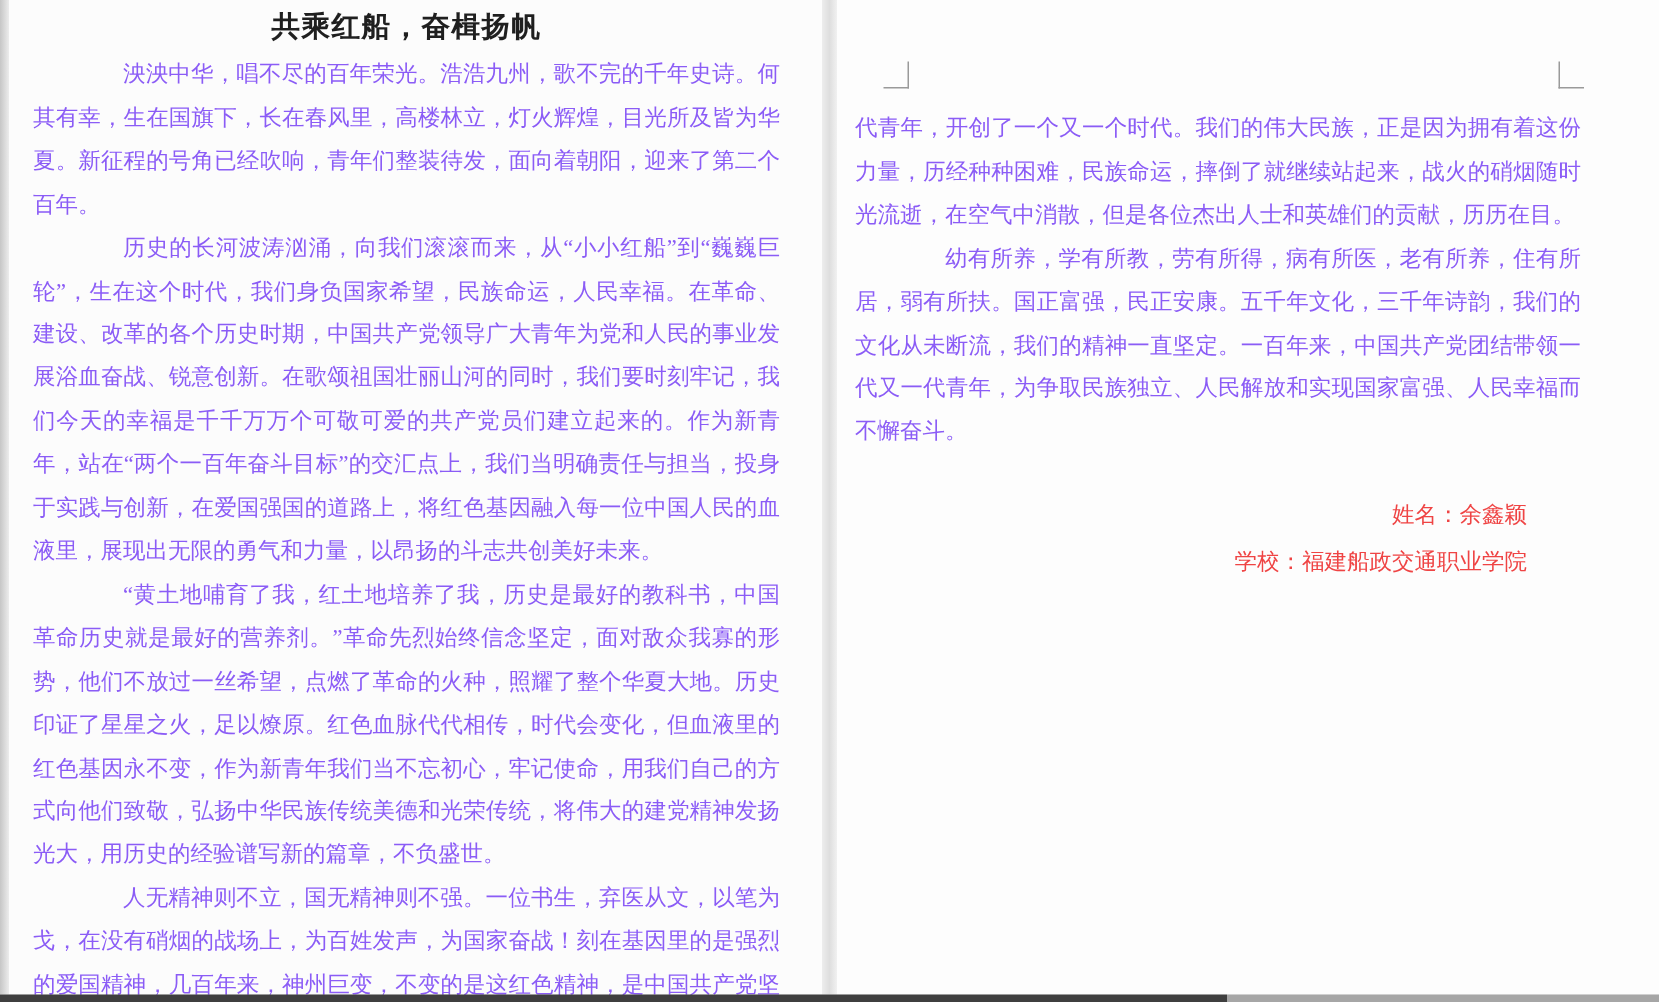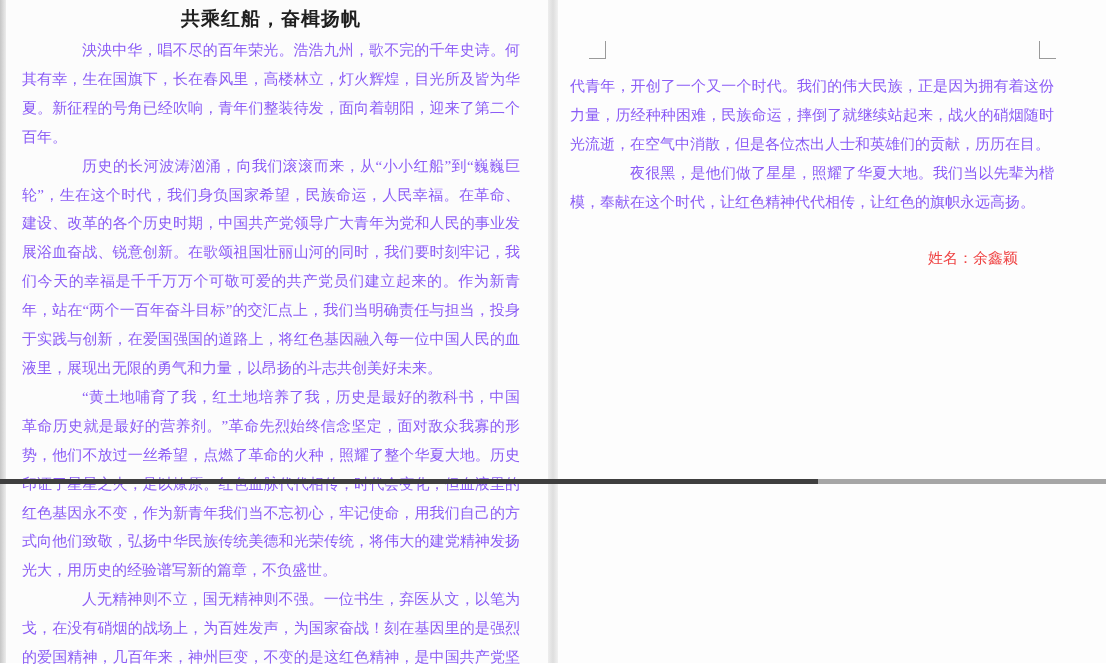--- a/index.html
+++ b/index.html
@@ -1,18 +1,18 @@
 <!DOCTYPE html>
 <html><head>
 <meta charset="utf-8">
 <style>
   html,body { margin:0; padding:0; background:#ffffff; }
   body { width:1106px; height:668px; overflow:hidden;
          font-family:"Liberation Serif","DejaVu Serif",serif; }
-  .screen { position:relative; width:1106px; height:484px; background:#f2f2f2; }
+  .screen { position:relative; width:1106px; height:668px; background:#f2f2f2; }
 
   .edge-strip { position:absolute; left:0; top:0; width:6px; height:663px;
                 background:linear-gradient(90deg,#c6c6c6,#ececec); }
 
   .page { position:absolute; top:0; height:663px; background:#fcfcfc; }
   .page1 { left:6px;  width:542px; }
   .page2 { left:558px; width:548px; background:#fdfdfd; }
   .page-gap { position:absolute; left:548px; top:0; width:10px; height:663px;
               background:linear-gradient(90deg,#ededed,#dedede,#f1f1f1); }
 
@@ -60,24 +60,25 @@
   </div>
 
   <div class="page-gap"></div>
 
   <div class="page page2">
     <div class="crop-mark tl"></div>
     <div class="crop-mark tr"></div>
 
     <div class="p2-content">
       <p class="para no-indent">代青年，开创了一个又一个时代。我们的伟大民族，正是因为拥有着这份力量，历经种种困难，民族命运，摔倒了就继续站起来，战火的硝烟随时光流逝，在空气中消散，但是各位杰出人士和英雄们的贡献，历历在目。</p>
-      <p class="para">夜很黑，是他们做了星星，照耀了华夏大地。我们当以先辈为楷模，奉献在这个时代，让红色精神代代相传，让红色的旗帜永远高扬。</p>
+      <p class="para">幼有所养，学有所教，劳有所得，病有所医，老有所养，住有所居，弱有所扶。国正富强，民正安康。五千年文化，三千年诗韵，我们的文化从未断流，我们的精神一直坚定。一百年来，中国共产党团结带领一代又一代青年，为争取民族独立、人民解放和实现国家富强、人民幸福而不懈奋斗。</p>
 
       <div class="signature">
         <div class="sig-line">姓名：余鑫颖</div>
+        <div class="sig-line">学校：福建船政交通职业学院</div>
       </div>
     </div>
   </div>
 
   <div class="bottom-bar-dark"></div>
   <div class="bottom-bar-light"></div>
 
 </div>
 
 </body></html>

